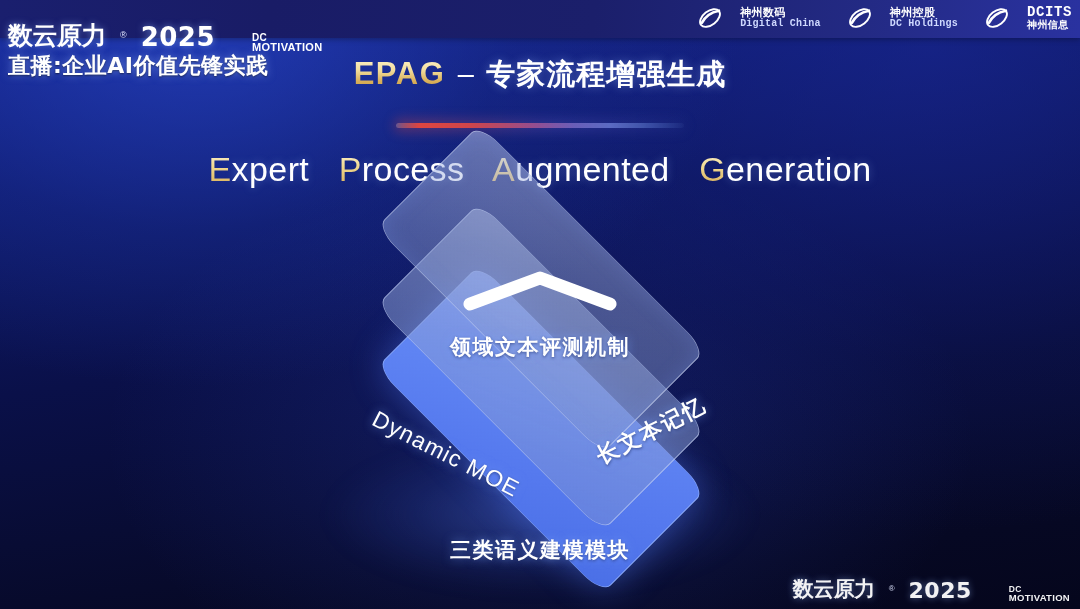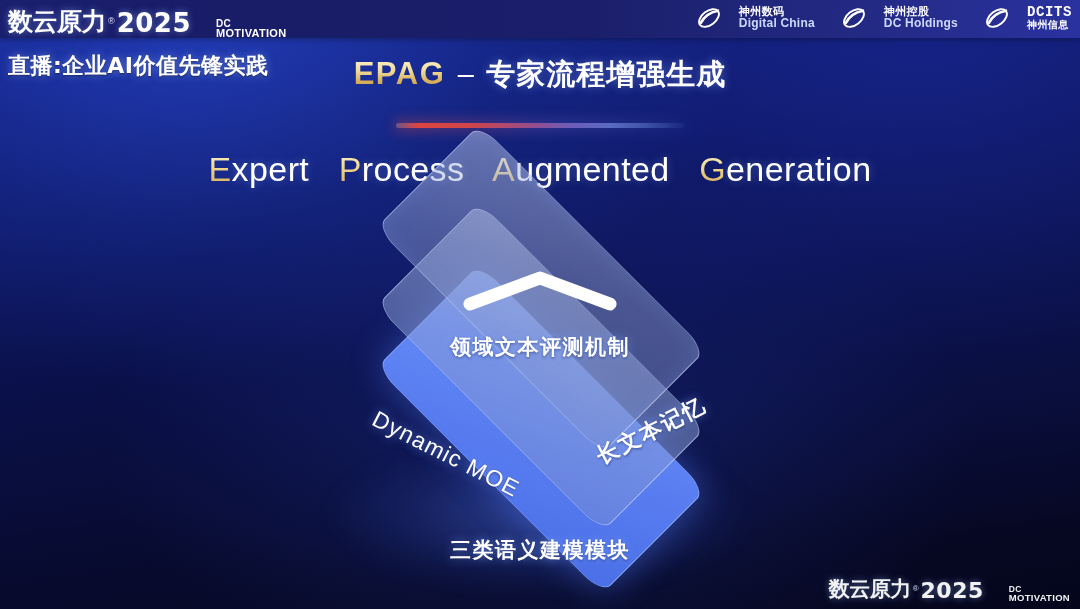--- a/index.html
+++ b/index.html
@@ -19,21 +19,21 @@
       linear-gradient(172deg, #16248f 0%, #111e79 16%, #0d1760 34%, #0a1049 52%, #080c34 72%, #060823 88%, #05061c 100%);
   }
 
   
   #banner {
     position: absolute; left: 0; top: 0;
     width: 1080px; height: 38px;
     background: linear-gradient(95deg, #1a1f6e 0%, #191c66 25%, #1b1f6b 55%, #232a84 80%, #2a32a0 100%);
     box-shadow: 0 1px 6px rgba(0,0,0,0.35);
   }
-  .logo-lockup { display: flex; align-items: flex-end; gap: 2px; white-space: nowrap; }
+  .logo-lockup { display: flex; align-items: flex-end; gap: 14px; white-space: nowrap; margin-top: 14px; }
   .logo-cn {
     font-family: "DejaVu Sans", sans-serif;
     font-weight: 700;
     color: #ffffff;
     letter-spacing: -0.5px;
     text-shadow: 0 0 7px rgba(150,185,255,0.55);
   }
   .logo-reg { color: #dfe6ff; }
   .logo-year {
     font-family: "DejaVu Sans", sans-serif;
@@ -63,22 +63,22 @@
   }
   .partner { display: flex; align-items: center; gap: 17px; }
   .swirl { width: 26px; height: 26px; flex: none; }
   .partner-txt { display: flex; flex-direction: column; line-height: 1.05; }
   .partner-cn {
     font-family: "DejaVu Sans", sans-serif;
     font-size: 11px; font-weight: 700; color: #fff;
     letter-spacing: 0.4px;
   }
   .partner-en {
-    font-family: Liberation Sans, sans-serif;
-    font-size: 12px; font-weight: 700; color: #cfd9ff;
+    font-family: Liberation Mono, monospace;
+    font-size: 10px; font-weight: 700; color: #cfd9ff;
     letter-spacing: 0.2px;
   }
   .partner-main-en {
     font-family: Liberation Mono, monospace;
     font-size: 14px; font-weight: 700; color: #fff;
     letter-spacing: 0.6px;
   }
 
   
   #live-subtitle {

